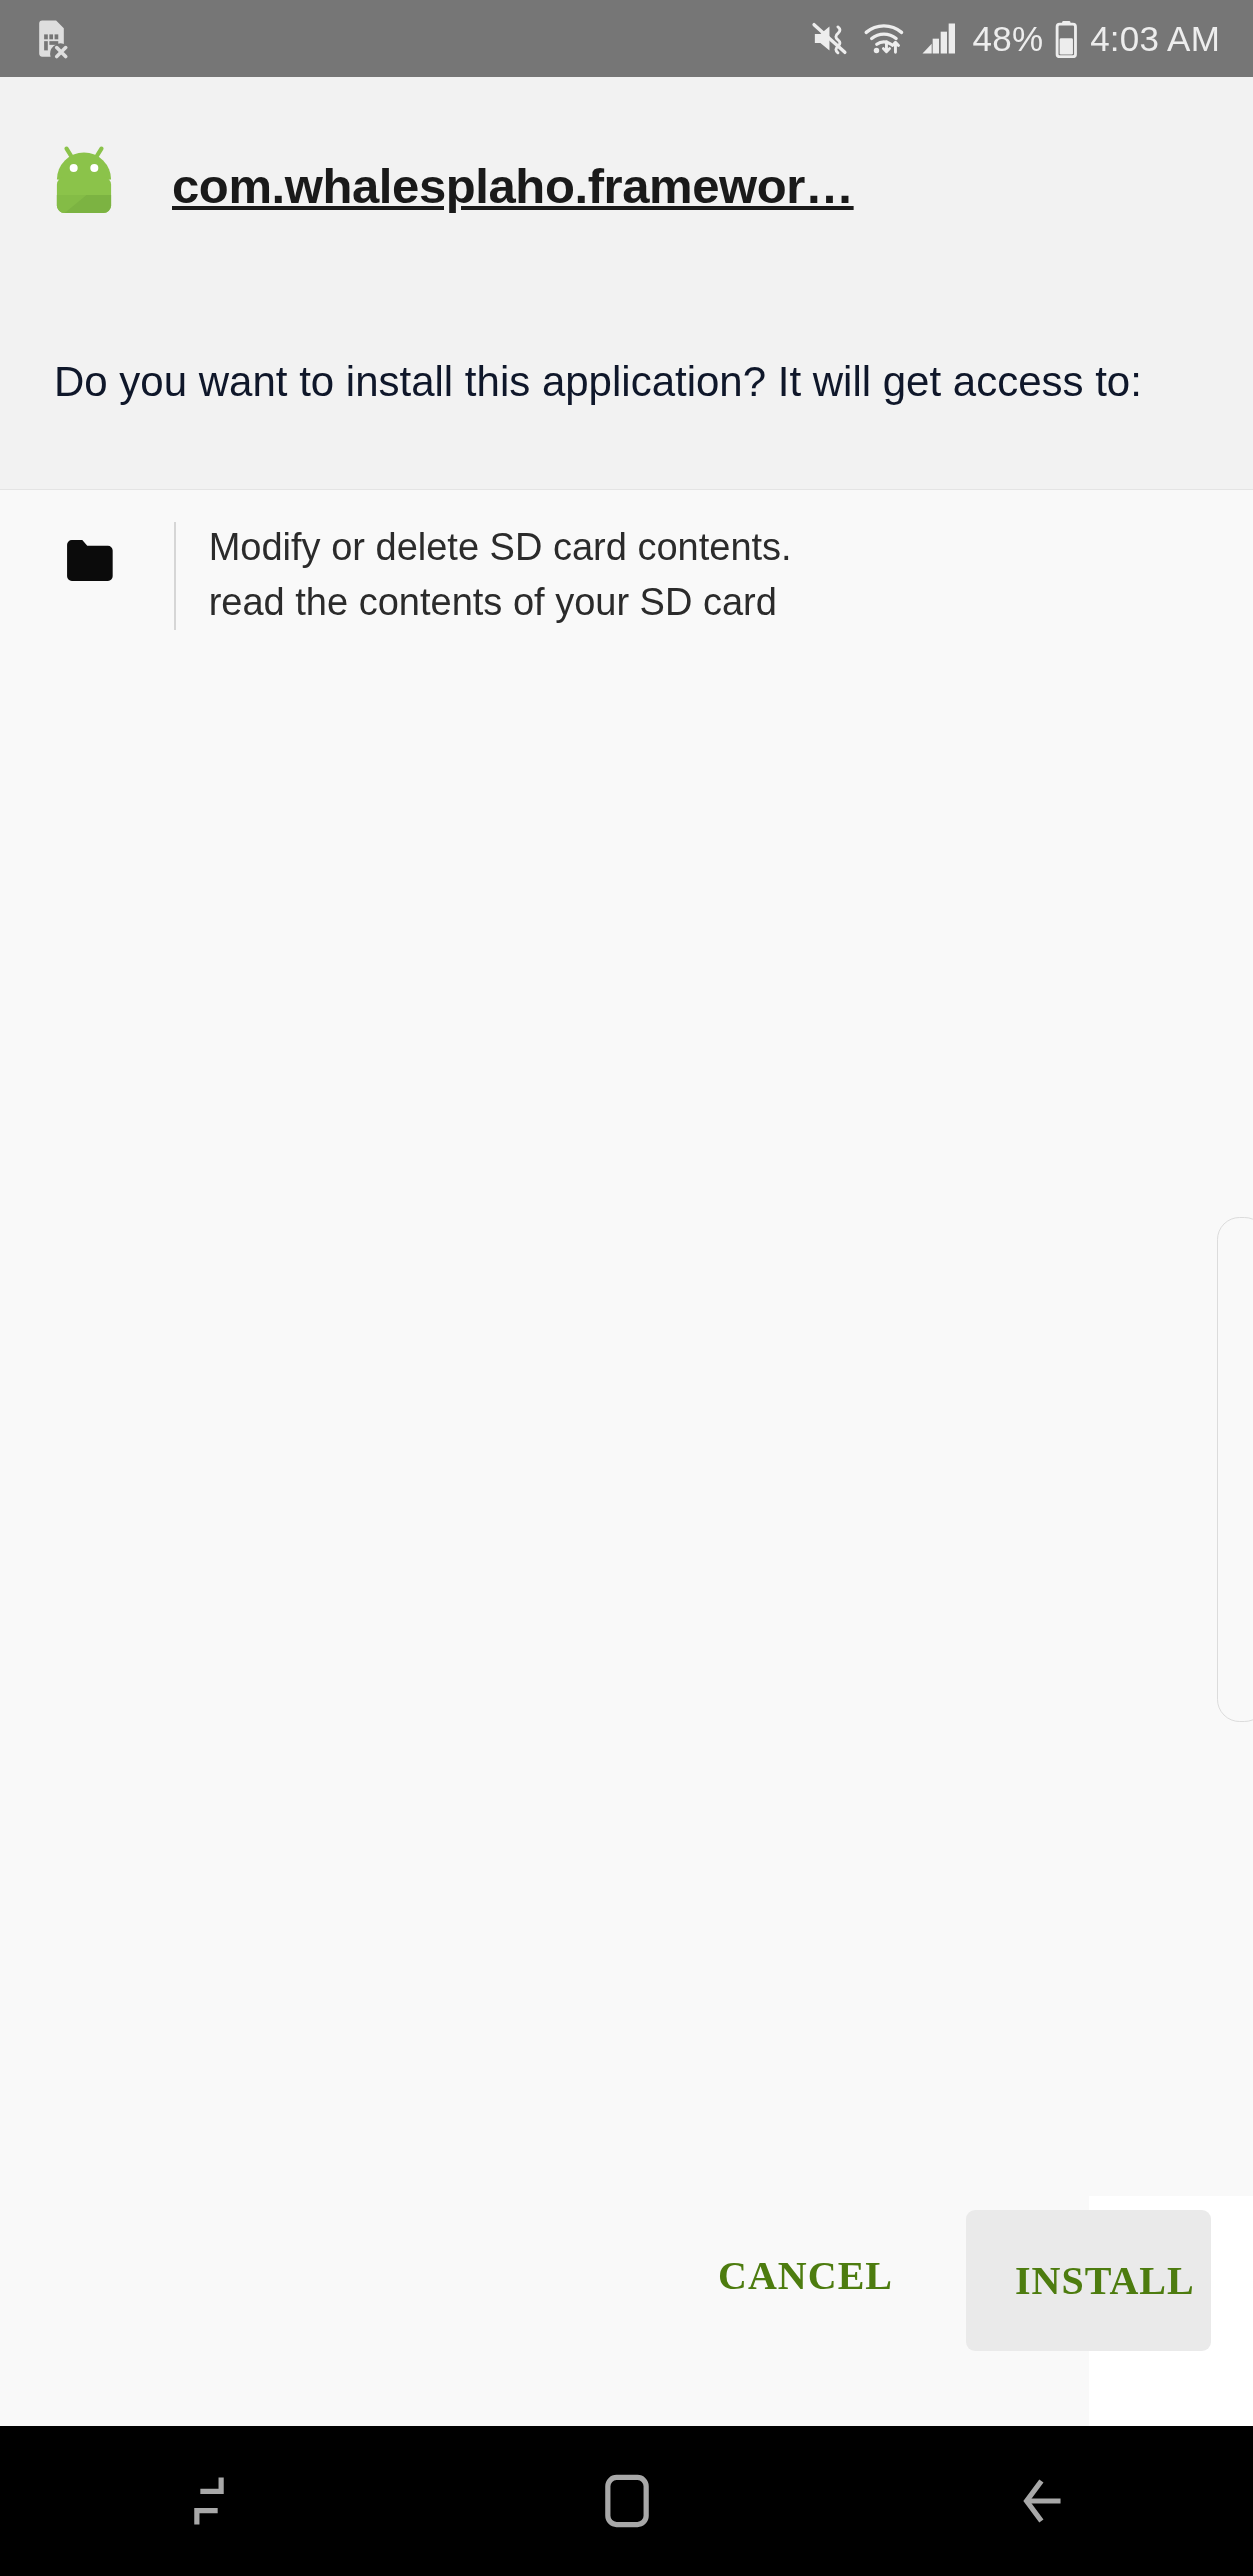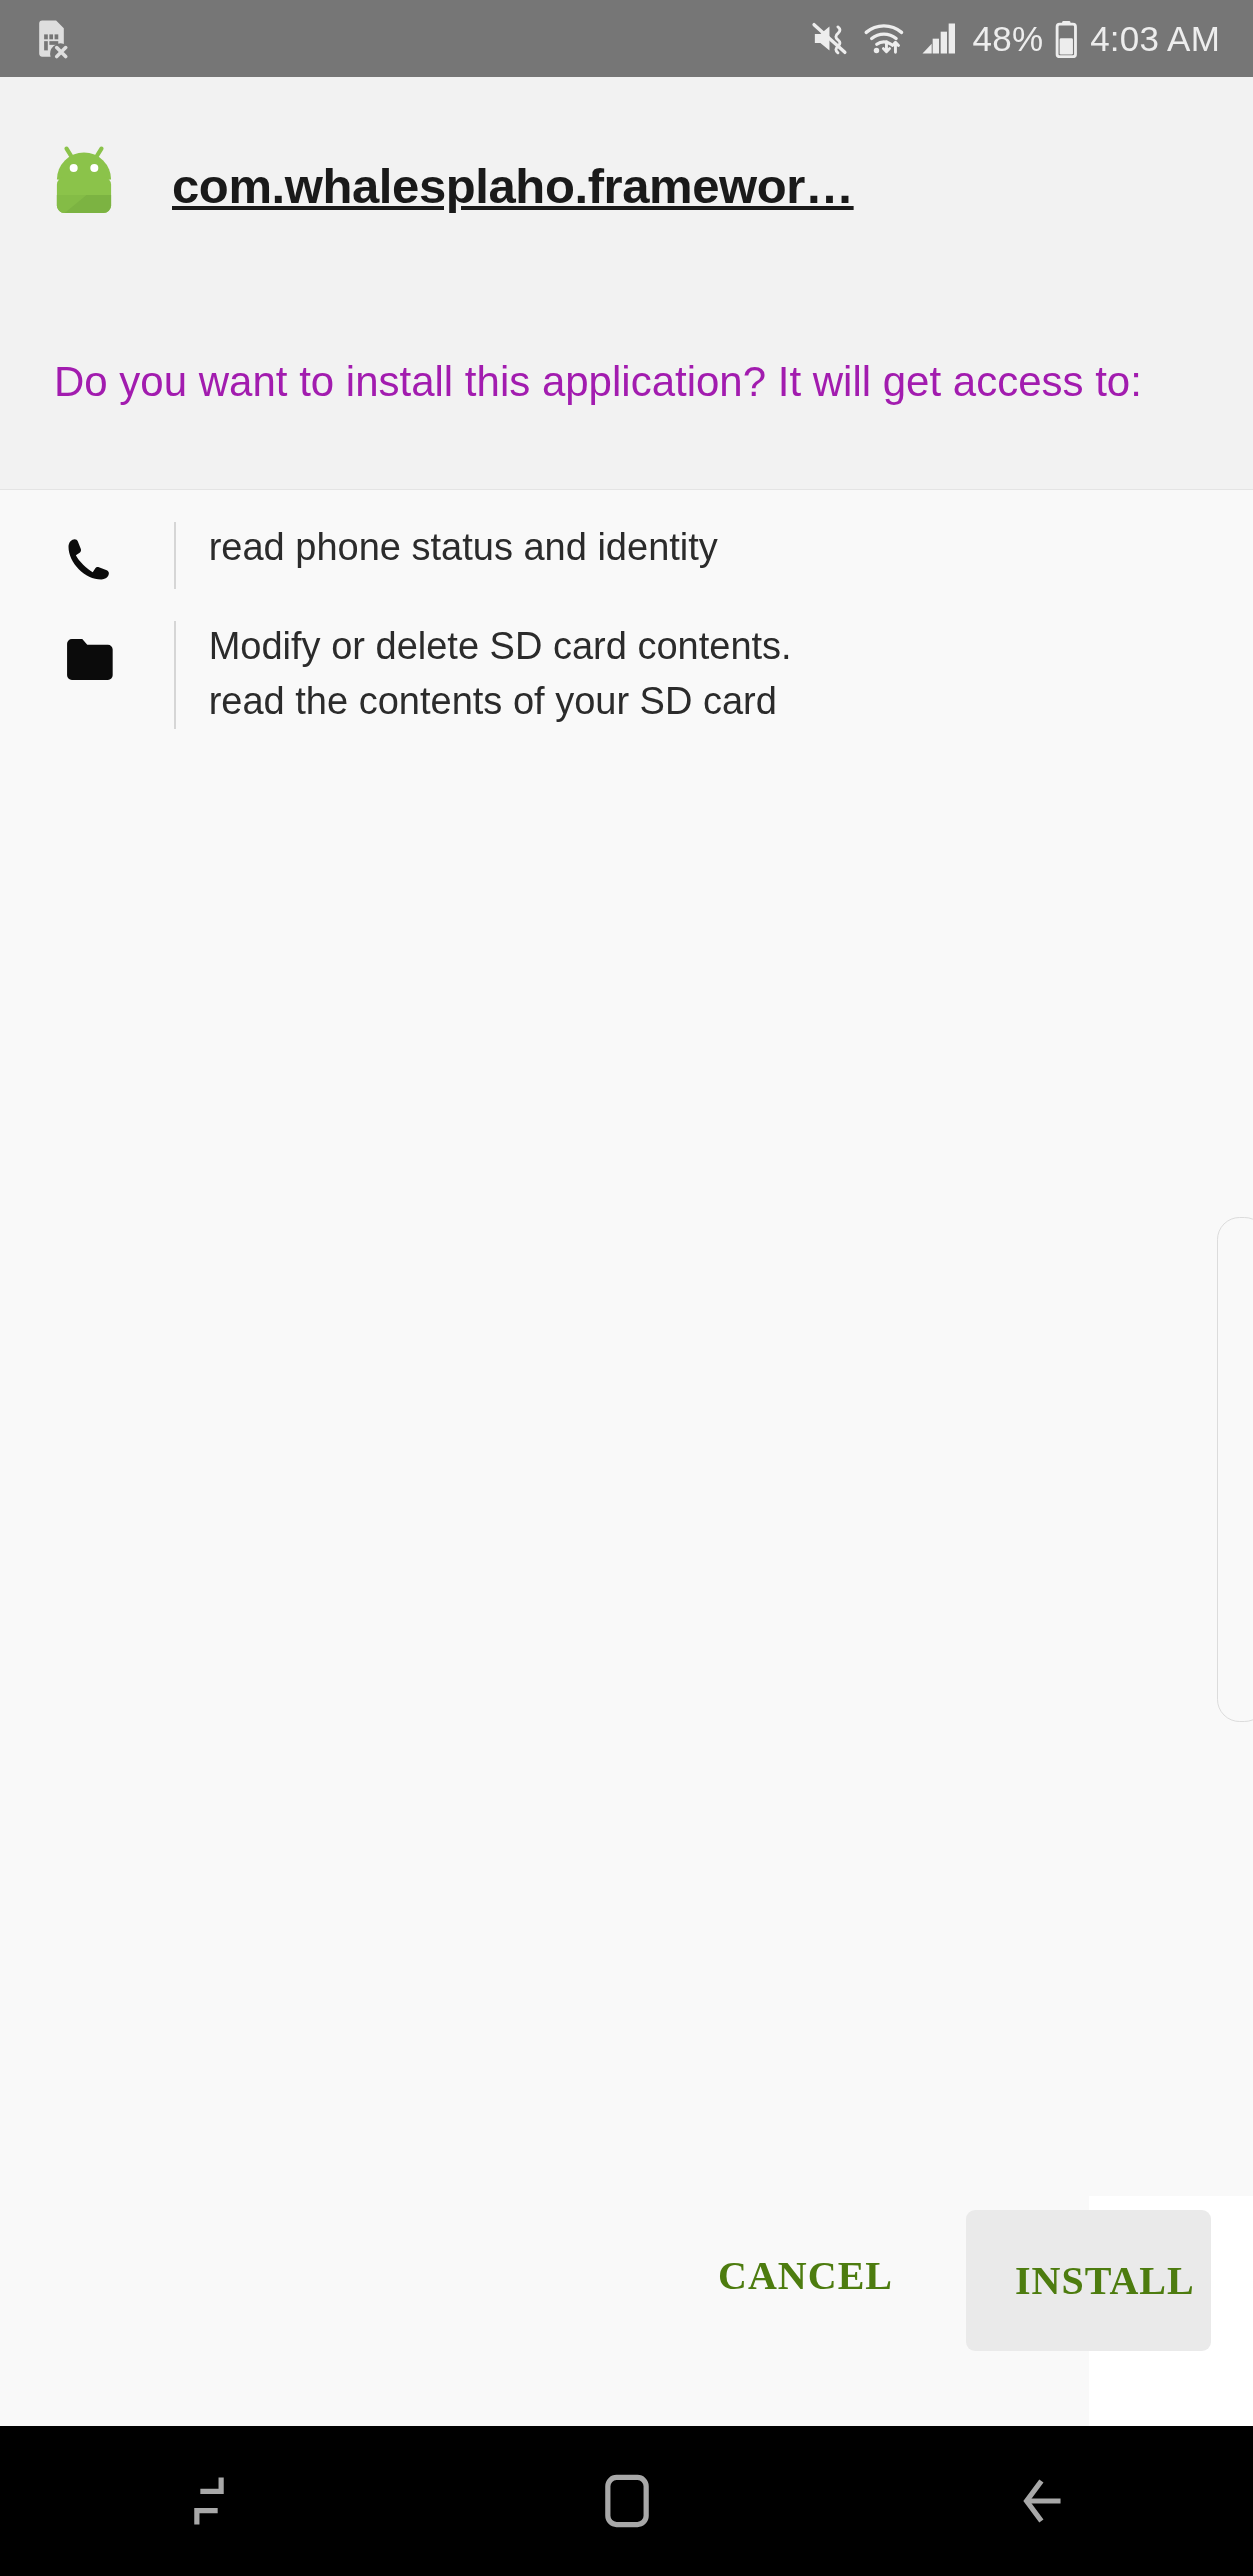--- a/index.html
+++ b/index.html
@@ -62,21 +62,21 @@
     letter-spacing:-0.4px;
     white-space:nowrap;
     overflow:hidden;
     text-decoration:underline;
   }
   #install-question {
     position:absolute; top:278px; left:54px;
     width:1149px;
     font-size:42px;
     line-height:1.27;
-    color:#a21caf;
+    color:#0f172a;
     font-weight:400;
   }
 
   
   #permission-list {
     position:absolute; top:490px; left:0;
     width:1253px; height:1706px;
     background:#F9F9F9;
   }
   .permission-row {
@@ -239,31 +239,20 @@
       </svg>
 
       <div id="app-package-name">com.whalesplaho.framewor…</div>
     </div>
 
     <div id="install-question">Do you want to install this application? It will get access to:</div>
   </div>
 
   <div id="permission-list">
 
-    <div class="permission-row">
-      <div class="perm-icon-cell">
-        <svg width="57" height="57" viewBox="0 0 24 24">
-          <path d="M6.6 3 C5.4 3 4 4.2 4 6.2 C4 13 11 20 17.8 20 C19.8 20 21 18.6 21 17.4 C21 16.8 20.6 16.3 20.1 16.1 L16.8 14.8 C16.2 14.6 15.6 14.8 15.3 15.3 L14.2 16.9 C11.8 15.7 8.3 12.2 7.1 9.8 L8.7 8.7 C9.2 8.4 9.4 7.8 9.2 7.2 L7.9 3.9 C7.7 3.4 7.2 3 6.6 3 z" fill="#0B0B0B"></path>
-        </svg>
-      </div>
-      <div class="perm-divider"></div>
-      <div class="perm-text">
-        <span class="perm-line">read phone status and identity</span>
-      </div>
-    </div>
 
     <div class="permission-row">
       <div class="perm-icon-cell">
         <svg width="57" height="57" viewBox="0 0 24 24">
           <path d="M3.4 5.4 a2 2 0 0 1 2 -2 h4.4 l2.1 2.4 h8.7 a2 2 0 0 1 2 2 v10.8 a2 2 0 0 1 -2 2 H5.4 a2 2 0 0 1 -2 -2 z" fill="#0B0B0B"></path>
         </svg>
       </div>
       <div class="perm-divider"></div>
       <div class="perm-text">
         <span class="perm-line">Modify or delete SD card contents.</span>

